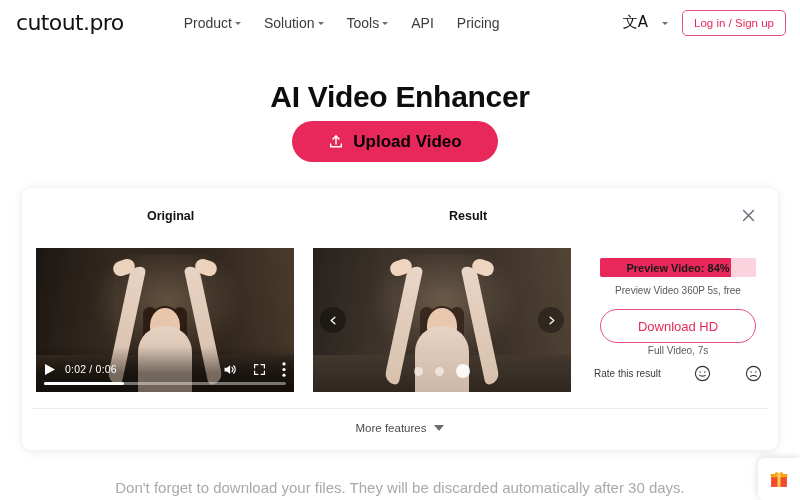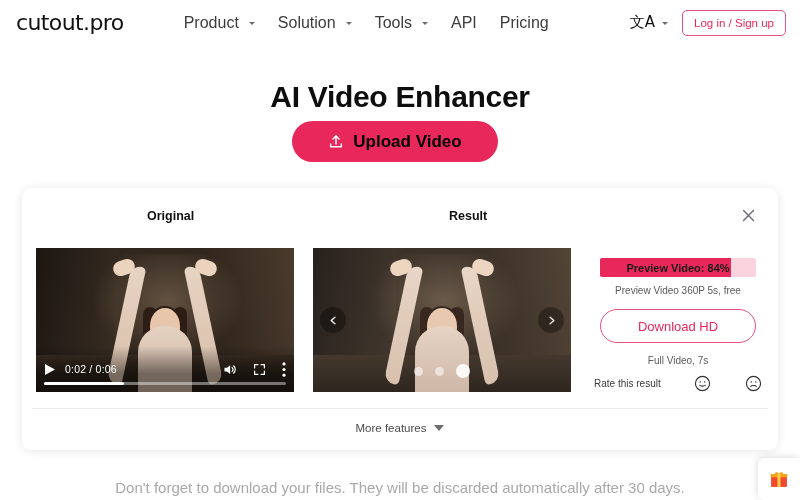--- a/index.html
+++ b/index.html
@@ -16,34 +16,34 @@
     position: absolute; top: 0; left: 0; width: 800px; height: 45px;
     display: flex; align-items: center; background: #ffffff;
   }
   .logo {
     margin-left: 16px; font-size: 22px; letter-spacing: -0.6px;
     color: #111111; font-weight: 400;
     font-family: "DejaVu Sans", sans-serif;
   }
   .nav { display: flex; align-items: center; margin-left: 60px; gap: 23px; }
   .nav-item {
-    font-size: 16px; color: #3c3c3c; display: flex; align-items: center;
-    gap: 10px; cursor: pointer; white-space: nowrap; text-align: right;
+    font-size: 14px; color: #3c3c3c; display: flex; align-items: center;
+    gap: 3px; cursor: pointer; white-space: nowrap; text-align: right;
   }
   .caret-down {
     width: 0; height: 0; border-left: 3.2px solid transparent;
     border-right: 3.2px solid transparent; border-top: 3.8px solid #6e6e6e;
     display: inline-block; margin-top: 1px;
   }
   .header-right {
     margin-left: auto; display: flex; align-items: center; gap: 14px;
     margin-right: 14px;
   }
   .lang {
-    display: flex; align-items: center; gap: 7px; cursor: pointer;
+    display: flex; align-items: center; gap: 14px; cursor: pointer;
     font-size: 15px; color: #111;
   }
   .lang-glyph { font-size: 15px; line-height: 1; font-family: "DejaVu Sans", sans-serif; }
   .login-btn {
     border: 1px solid #e9517d; color: #e8275a; border-radius: 5px;
     font-size: 11.5px; padding: 6px 11px; background: #fff; cursor: pointer;
     white-space: nowrap;
   }
 
   
@@ -163,21 +163,21 @@
     position: absolute; inset: 0; display: flex; align-items: center;
     justify-content: center; font-size: 11px; font-weight: bold; color: #1a1a1a;
   }
   .sub-note { margin-top: 8px; font-size: 10px; color: #5a5a5a; }
   .dl-btn {
     margin: 13px auto 0; width: 156px; height: 34px; border-radius: 18px;
     border: 1px solid #e9517d; background: #fff; color: #e8275a;
     font-size: 13px; display: flex; align-items: center; justify-content: center;
     cursor: pointer;
   }
-  .full-note { margin-top: 12px; font-size: 10px; color: #5a5a5a; text-align: center; }
+  .full-note { margin-top: 2px; font-size: 10px; color: #5a5a5a; text-align: center; }
   .rate-row {
     margin-top: 9px; display: flex; align-items: center; justify-content: space-between; gap: 14px;
   }
   .rate-text { font-size: 10px; color: #3a3a3a; }
   .face { width: 17px; height: 17px; cursor: pointer; }
 
   
   .card-divider {
     position: absolute; left: 10px; right: 10px; top: 220px; height: 1px;
     background: #ececec;

